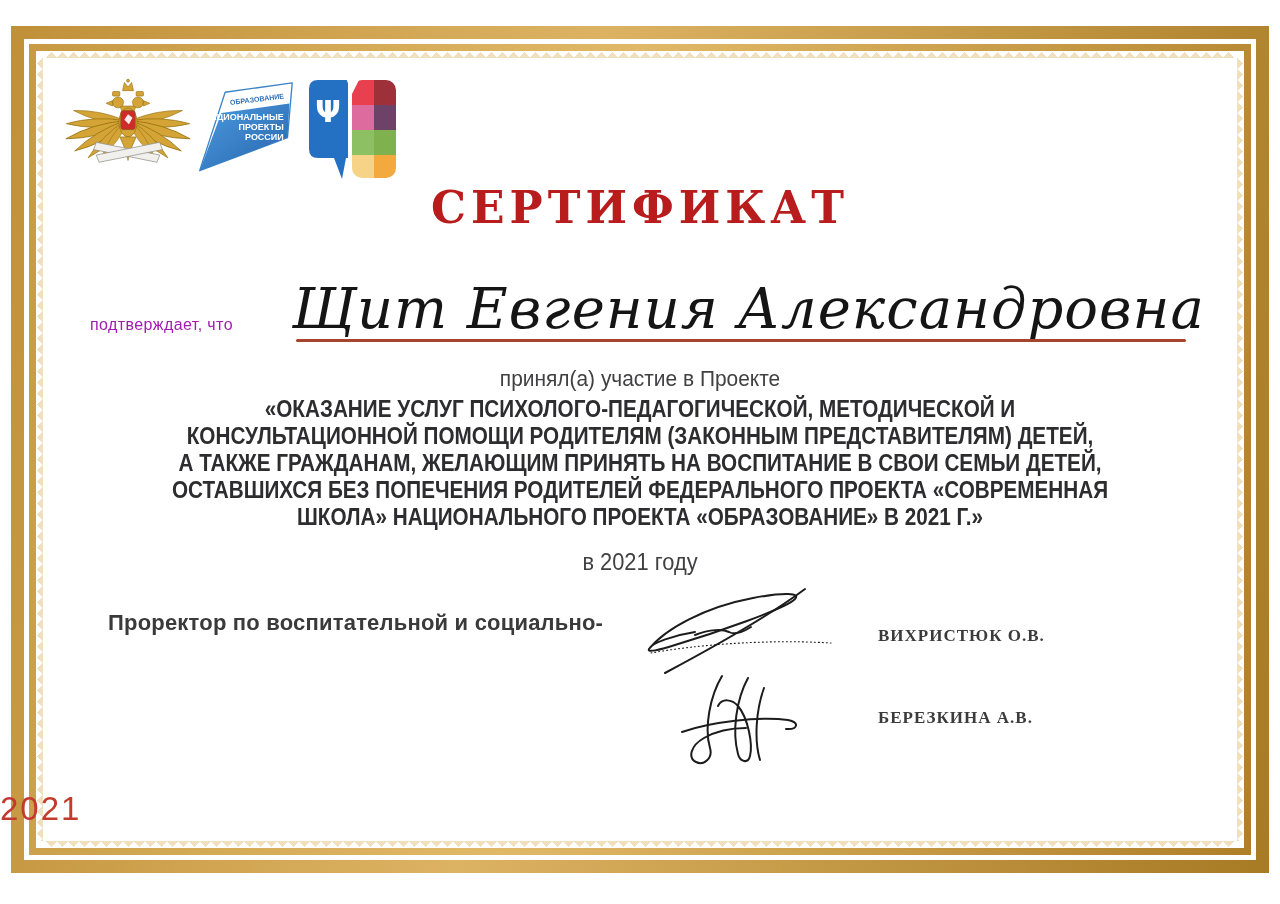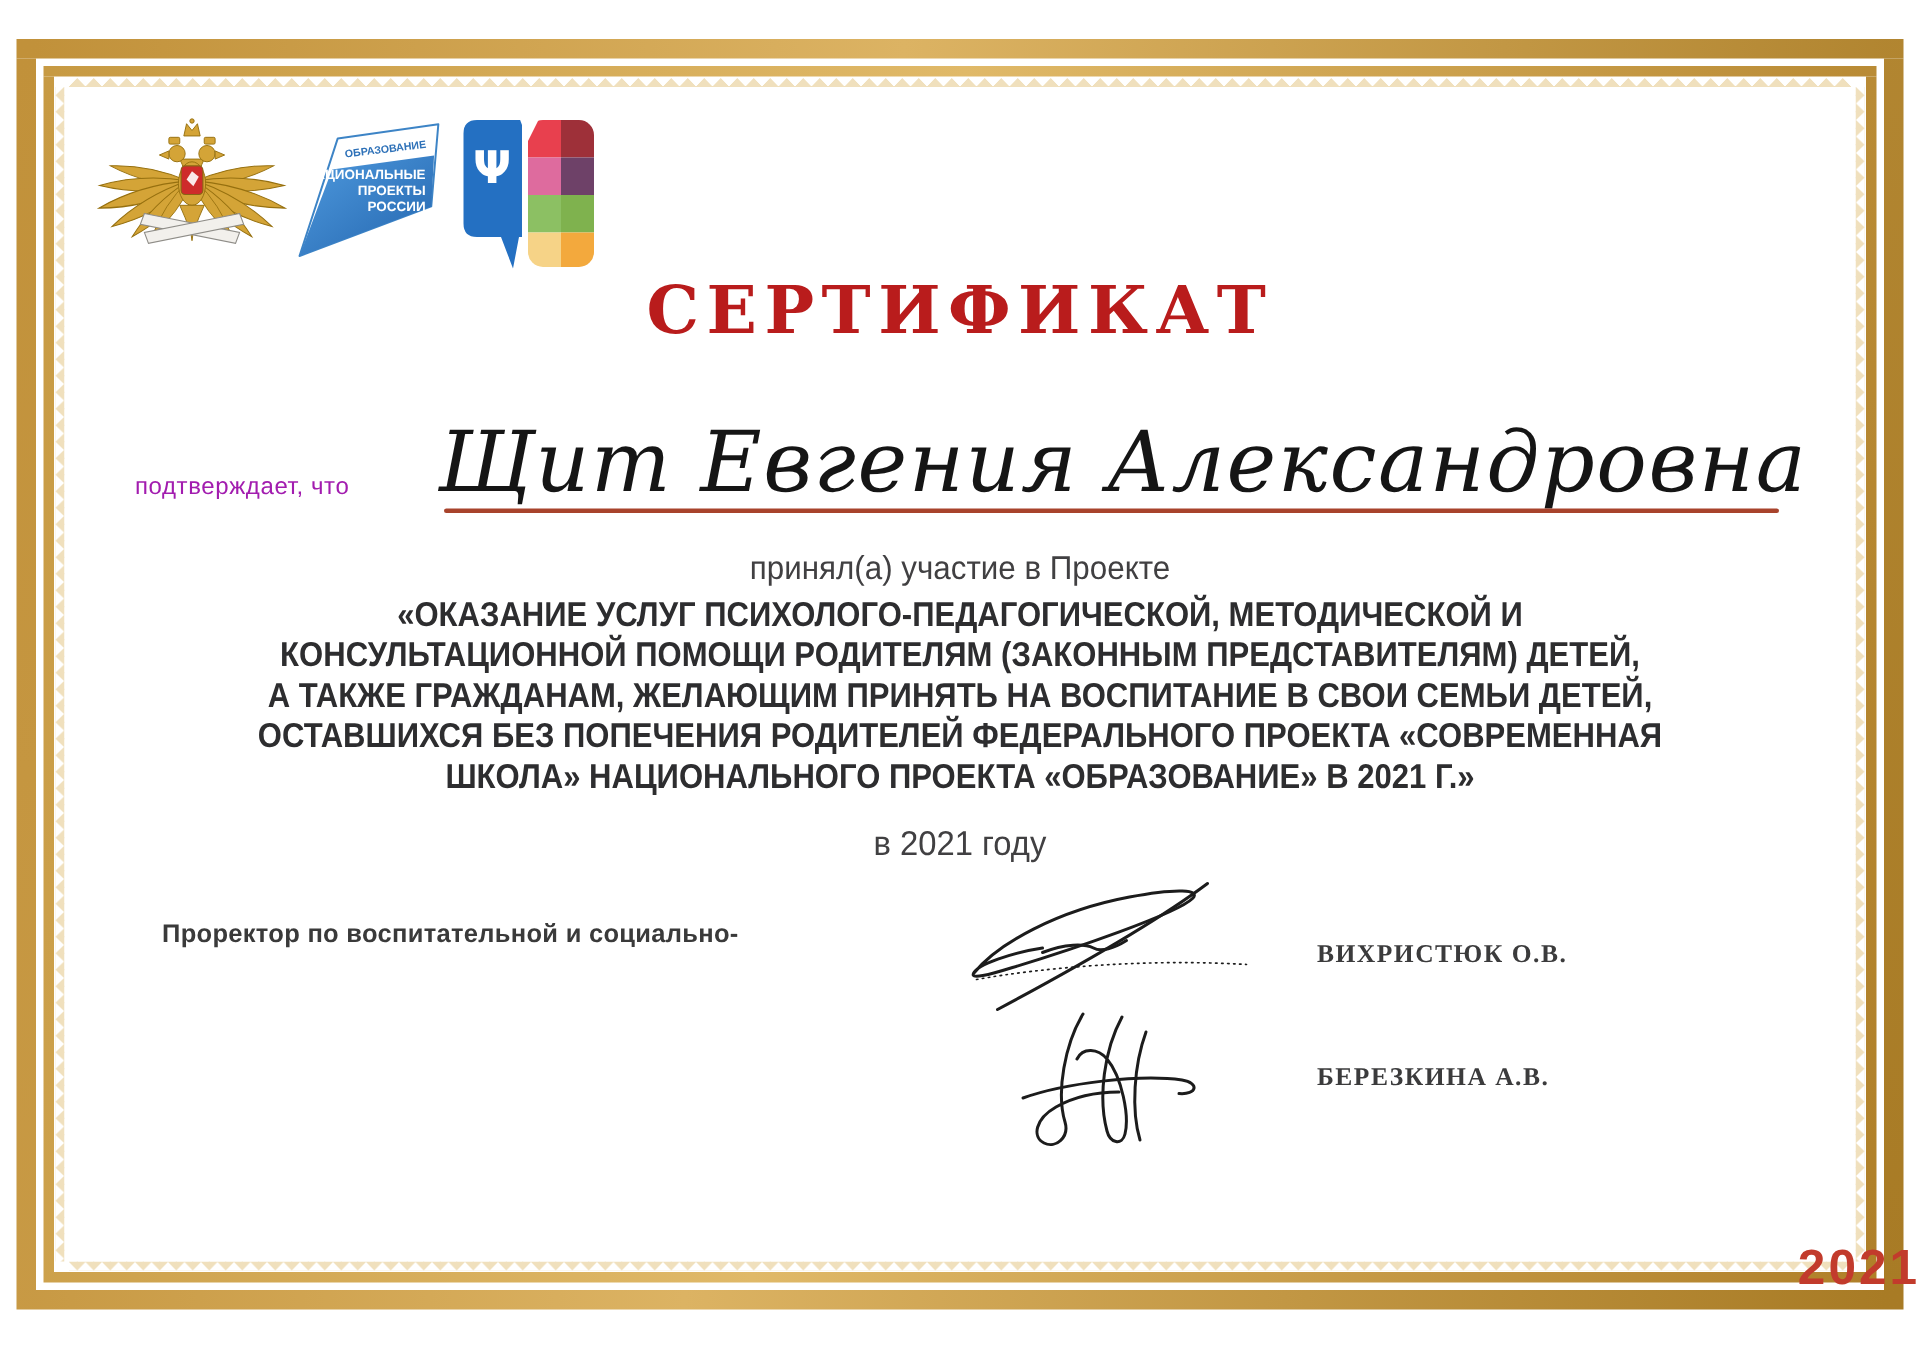--- a/index.html
+++ b/index.html
@@ -46,35 +46,35 @@
   
   .participation{position:absolute;left:0;right:0;top:366px;text-align:center;
     font-size:22px;color:#414042;transform:scaleX(.95);}
   .project{position:absolute;left:0;right:0;top:396px;text-align:center;
     font-weight:bold;font-size:23px;line-height:27px;color:#2d2d2f;transform:scaleX(.9);}
   .project div{white-space:nowrap;}
   .year-line{position:absolute;left:0;right:0;top:549px;text-align:center;
     font-size:23px;color:#414042;transform:scaleX(.95);}
 
   
-  .sig-title{position:absolute;left:108px;font-size:17px;font-weight:bold;
+  .sig-title{position:absolute;left:108px;font-size:22px;font-weight:bold;
     line-height:26px;letter-spacing:.2px;color:#3a3a3a;}
   .sig-title-1{top:610px;}
   .sig-title-2{top:692px;}
   .sig-name{position:absolute;left:878px;font-size:17px;font-weight:bold;
     letter-spacing:1px;color:#3b3b3c;font-family:Liberation Serif, serif;}
   .sig-name-1{top:626px;}
   .sig-name-2{top:708px;}
   .sig-svg{position:absolute;}
   .sig-svg-1{left:635px;top:585px;width:205px;height:92px;}
   .sig-svg-2{left:660px;top:666px;width:160px;height:102px;}
 
   
-  .year-footer{position:absolute;left:0;right:0;top:790px;text-align:right;
-    font-size:33px;font-weight:bold;letter-spacing:2px;color:#c23b2c;margin-top:36px;}
+  .year-footer{position:absolute;left:0;right:0;top:790px;text-align:left;
+    font-size:33px;font-weight:normal;letter-spacing:2px;color:#c23b2c;}
 </style>
 </head>
 <body>
 
 <div class="page">
 
   <div class="band-outer"></div>
   <div class="band-inner"></div>
   <div class="lace lace-top"></div>
   <div class="lace lace-bottom"></div>

